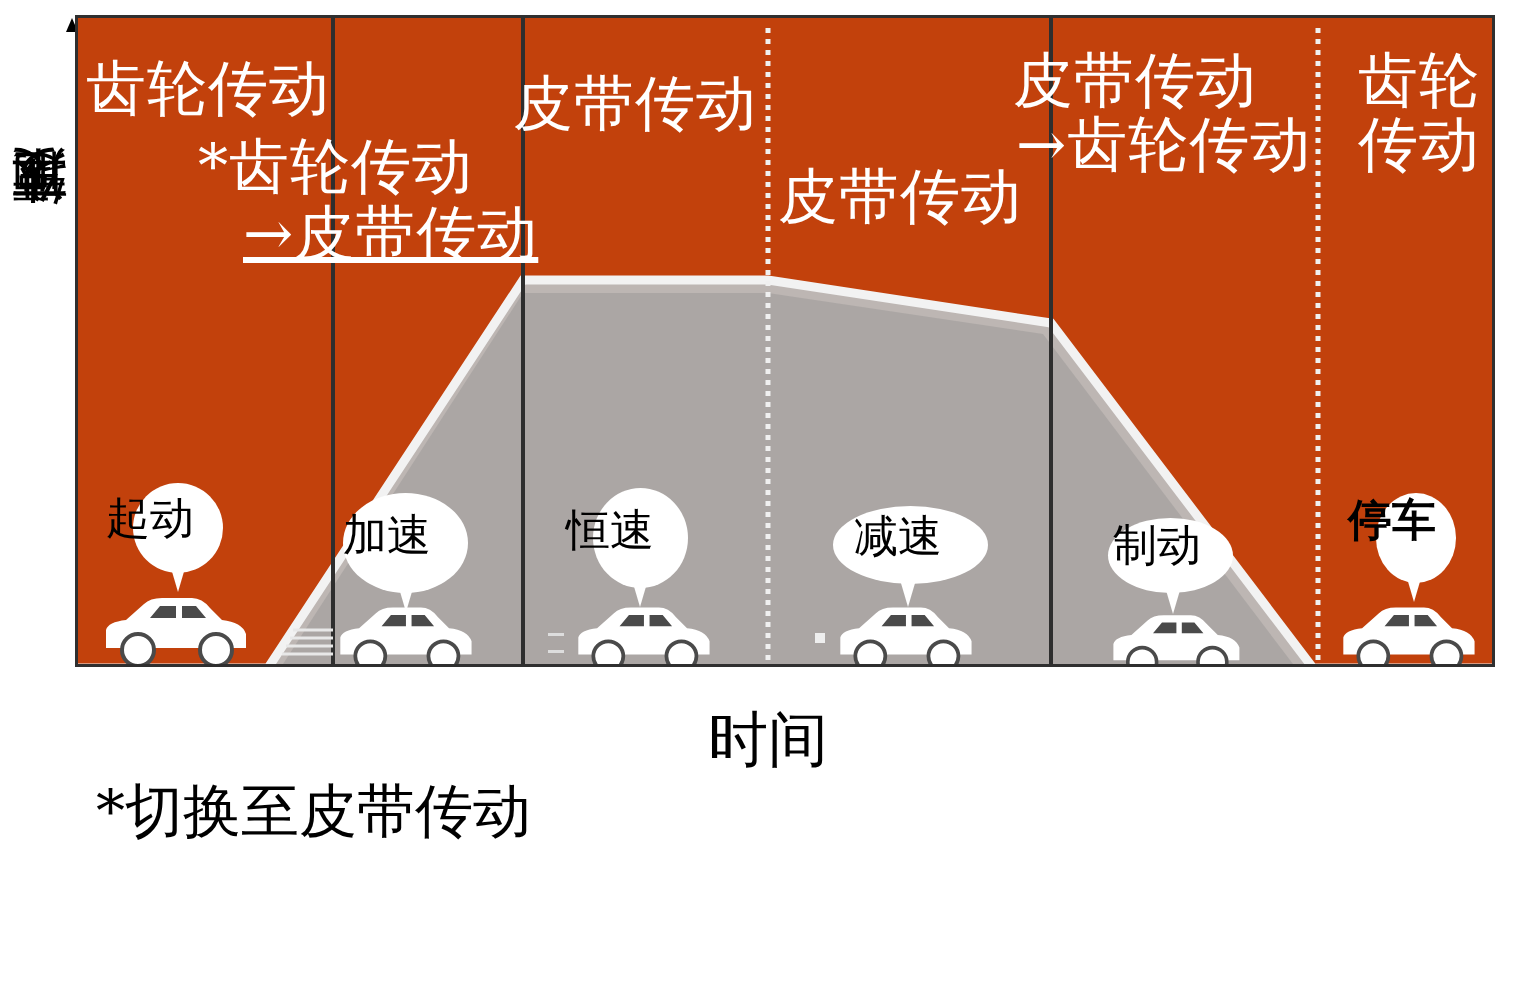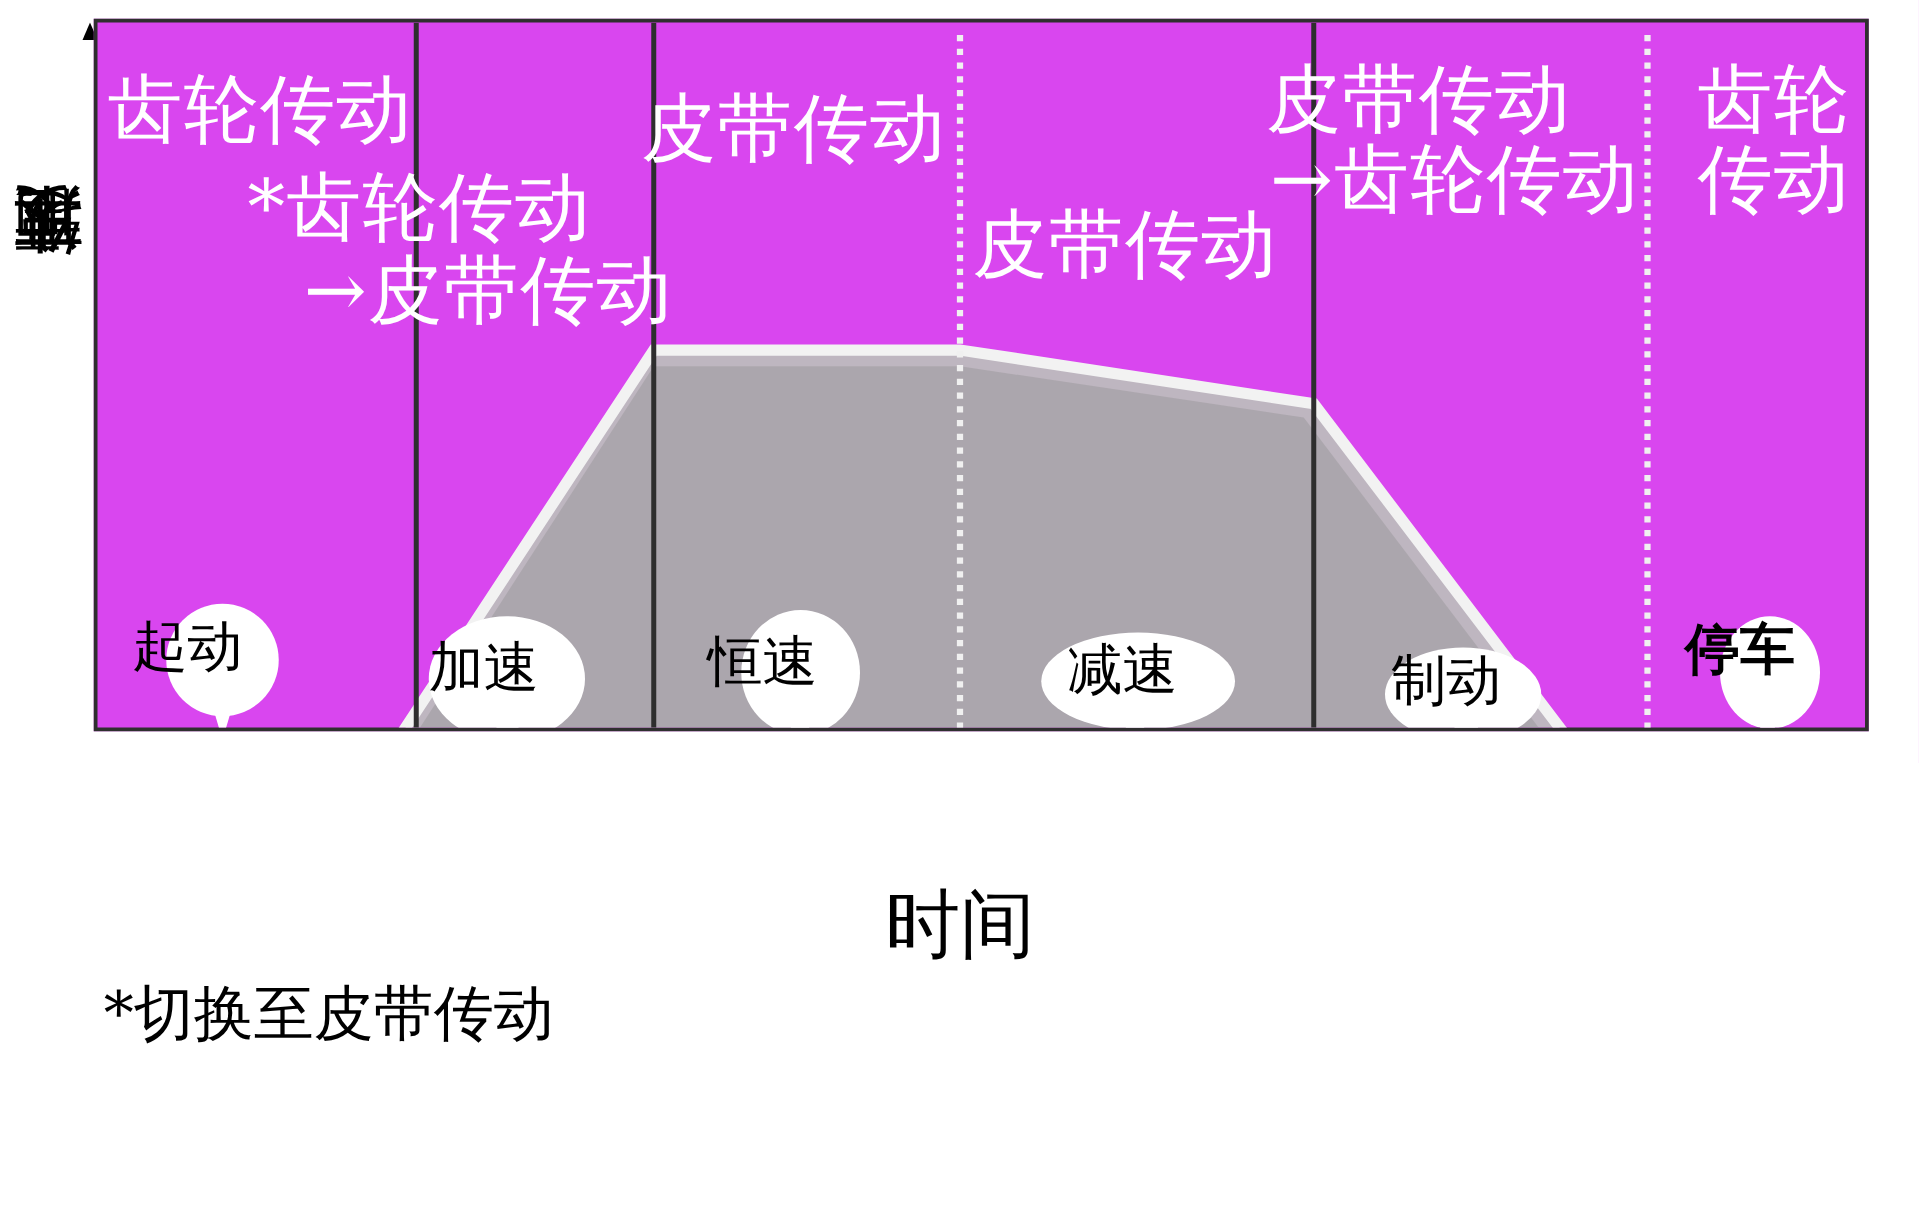--- a/index.html
+++ b/index.html
@@ -1,26 +1,26 @@
 <!DOCTYPE html>
 <html><head>
 <meta charset="utf-8">
 <style>
   html,body{margin:0;padding:0;background:#fff;}
   body{width:1535px;height:985px;position:relative;overflow:hidden;font-family:"DejaVu Serif","Liberation Serif",serif;}
-  .panel{position:absolute;left:75px;top:15px;width:1420px;height:570px;background:#d946ef;border:3px solid #2f2f2f;box-sizing:border-box;overflow:hidden;}
+  .panel{position:absolute;left:75px;top:15px;width:1420px;height:652px;background:#c2410c;border:3px solid #2f2f2f;box-sizing:border-box;overflow:hidden;}
   svg.shape{position:absolute;left:0;top:0;}
   .wtext{position:absolute;color:#fff;font-size:60px;line-height:1;white-space:nowrap;letter-spacing:1px;}
   .btext{position:absolute;color:#000;font-size:44px;line-height:1;white-space:nowrap;}
   .bubble{position:absolute;background:#fff;border-radius:50%;}
   .tail{position:absolute;width:0;height:0;border-left:10px solid transparent;border-right:10px solid transparent;border-top:34px solid #fff;}
   .car{position:absolute;}
   .ylabel{position:absolute;left:8px;top:250px;width:60px;font-size:56px;line-height:60px;color:#000;writing-mode:vertical-rl;transform:rotate(180deg);white-space:nowrap;}
   .xlabel{position:absolute;left:708px;top:700px;font-size:60px;color:#000;}
-  .note{position:absolute;left:83px;top:780px;font-size:48px;line-height:62px;color:#000;}
+  .note{position:absolute;left:96px;top:780px;font-size:58px;line-height:62px;color:#000;}
   .yarrow{position:absolute;left:66px;top:18px;width:0;height:0;border-left:6px solid transparent;border-right:6px solid transparent;border-bottom:14px solid #000;}
 </style>
 </head>
 <body>
 
 <div class="yarrow"></div>
 <div class="ylabel">车辆速度</div>
 
 <div class="panel">
   <svg class="shape" width="1420" height="655">
@@ -41,21 +41,21 @@
     <g stroke="#e8e8e8" stroke-width="3">
       <line x1="215" y1="612" x2="255" y2="612"></line>
         <line x1="212" y1="620" x2="255" y2="620"></line>
       <line x1="208" y1="628" x2="255" y2="628"></line>
         <line x1="204" y1="636" x2="255" y2="636"></line>
     </g>
   </svg>
 
   <div class="wtext" style="left:8px;top:40px;">齿轮传动</div>
   <div class="wtext" style="left:120px;top:118px;">*齿轮传动</div>
-  <div class="wtext" style="left:165px;top:185px;">→皮带传动</div>
+  <div class="wtext" style="left:165px;top:185px;text-decoration:underline;">→皮带传动</div>
   <div class="wtext" style="left:435px;top:55px;">皮带传动</div>
   <div class="wtext" style="left:700px;top:148px;">皮带传动</div>
   <div class="wtext" style="left:935px;top:32px;">皮带传动</div>
   <div class="wtext" style="left:938px;top:96px;">→齿轮传动</div>
   <div class="wtext" style="left:1280px;top:96px;">传动</div>
   <div class="wtext" style="left:1280px;top:32px;">齿轮</div>
 
   <div>
     <div class="bubble" style="left:55px;top:465px;width:80px;width:90px;height:90px;"></div>
     <div class="tail" style="left:90px;top:540px;"></div>

